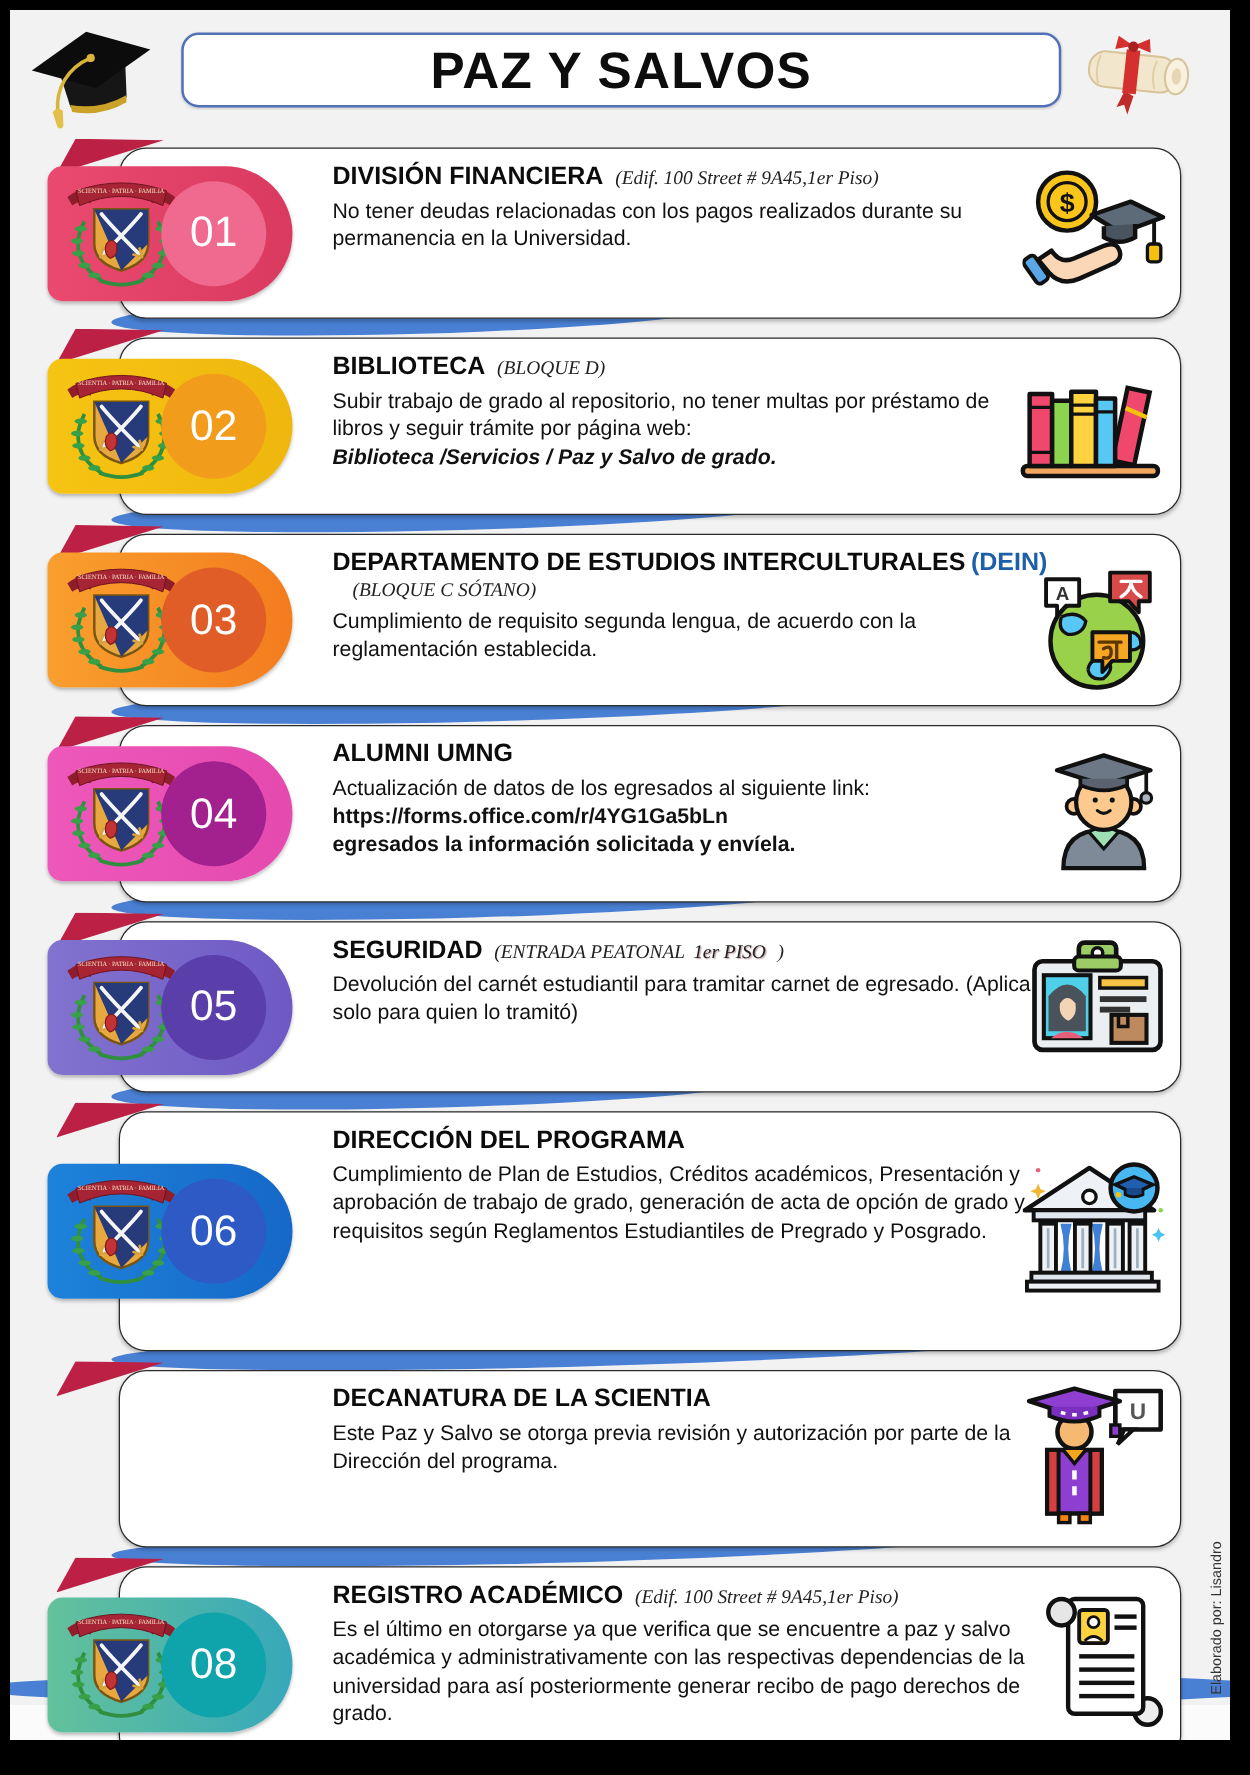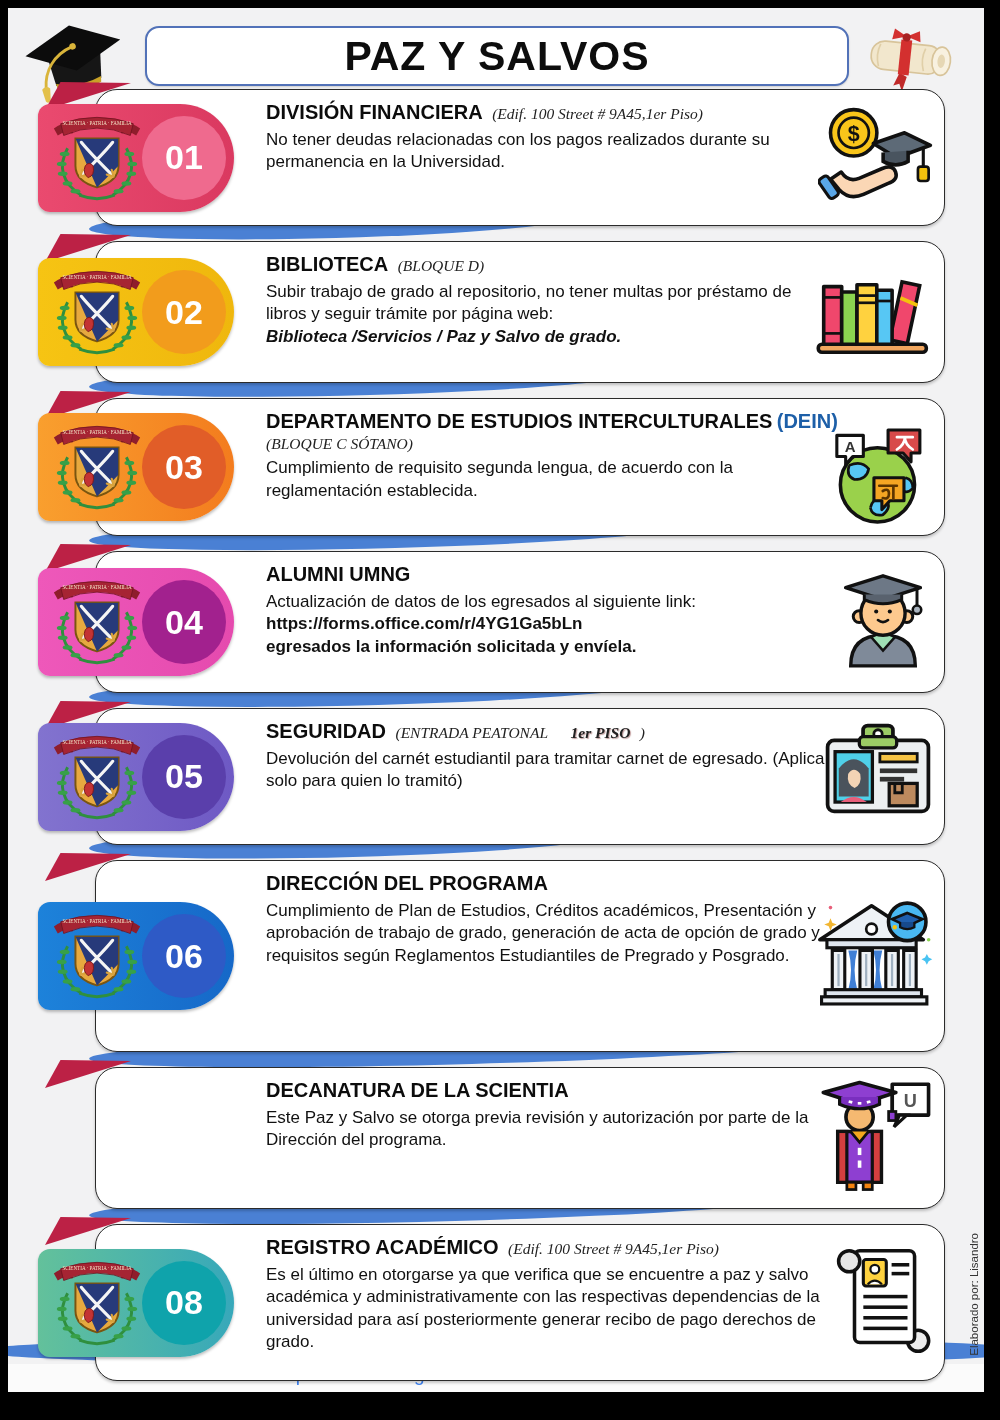--- a/index.html
+++ b/index.html
@@ -1,21 +1,21 @@
 <!DOCTYPE html>
 <html style="--accent: #4a80d4; --fold: #bc2145; --dein: #1d5fa8;"><head>
 <meta charset="utf-8">
 <style>
   html,body{margin:0;padding:0;}
   body{font-family:"Liberation Sans",sans-serif;}
   .frame{position:relative;width:1000px;height:1420px;background:#000;overflow:hidden;}
   .page{position:absolute;left:8px;top:8px;width:976px;height:1384px;background:#f2f2f3;overflow:hidden;}
 
   
-  .header{position:relative;height:81px;}
+  .header{position:relative;height:110px;}
   .title-box{position:absolute;left:137px;top:18px;width:700px;height:56px;background:#fff;
     border:2px solid #5272b8;border-radius:14px;display:flex;align-items:center;justify-content:center;
     box-shadow:0 1px 2px rgba(0,0,0,.15);}
   .title-box .t{font-size:41px;font-weight:bold;color:#0d0d0d;letter-spacing:1px;}
   .cap-img{position:absolute;left:14px;top:2px;}
   .diploma-img{position:absolute;right:26px;top:16px;}
 
   
   .rows{position:relative;padding-left:87px;padding-right:39px;}
   .row{position:relative;width:850px;margin-bottom:15px;}
@@ -30,36 +30,36 @@
   .fold{position:absolute;left:-50px;top:-7px;width:86px;height:28px;background:var(--fold,#bc2145);
     clip-path:polygon(0 100%,100% 4%,18% 0);z-index:1;}
 
   .card{position:absolute;inset:0;background:#fff;border:1.7px solid #2b2b2b;border-radius:22px;
     z-index:2;box-shadow:0 2px 3px rgba(0,0,0,.22);}
   .content{position:absolute;left:170px;top:10px;}
   .head{width:690px;line-height:1.25;}
   .head .title{font-size:20px;font-weight:bold;color:#0c0c0c;}
   .head .suffix{font-size:20px;font-weight:bold;color:var(--dein,#1d5fa8);}
   .head .subtitle{font-family:"Liberation Serif",serif;font-style:italic;font-size:15.5px;color:#222;margin-left:5px;}
-  .head .subtitle.em{font-weight:bold;text-shadow:1px 1px 1px rgba(120,40,40,.45);margin-left:18px;}
+  .head .subtitle.em{font-weight:normal;text-shadow:1px 1px 1px rgba(120,40,40,.45);margin-left:2px;}
   .body{width:560px;font-size:17px;line-height:1.31;color:#111;margin-top:4px;}
   .body .blk{display:block;font-weight:bold;}
   .body .italic{font-style:italic;}
   .body .bold{font-weight:bold;}
 
   .icon{position:absolute;right:10px;top:50%;transform:translateY(-50%);z-index:3;}
   .icon.low{top:auto;bottom:2px;transform:none;}
 
   .pill{position:absolute;left:-57px;top:50%;transform:translateY(-50%);width:196px;height:108px;
     border-radius:12px 54px 54px 12px;z-index:3;
     background:linear-gradient(90deg,var(--pill,#ccc),var(--pill2,#bbb));
     box-shadow:0 2px 3px rgba(0,0,0,.25);}
   .crest{position:absolute;left:10px;top:50%;transform:translateY(-50%);width:98px;height:98px;}
-  .numcircle{position:absolute;right:8px;top:50%;transform:translateY(-50%);width:84px;height:84px;
-    border-radius:50%;background:var(--circle,#999);color:#fff;font-size:34px;font-weight:bold;
+  .numcircle{position:absolute;right:21px;top:50%;transform:translateY(-50%);width:84px;height:84px;
+    border-radius:50%;background:var(--circle,#999);color:#fff;font-size:34px;font-weight:normal;
     display:flex;align-items:center;justify-content:center;}
 
   
   .footer-wave{position:absolute;left:-30px;bottom:26px;width:1060px;height:30px;background:var(--accent,#4a80d4);
     border-radius:50%;}
   .url-bar{position:absolute;left:0;bottom:0;width:100%;height:28px;background:#fbfbfb;
     display:flex;align-items:flex-start;justify-content:center;}
   .url-bar span{font-size:19px;color:#3b82f6;}
   .credit{position:absolute;right:4px;bottom:36px;writing-mode:vertical-rl;transform:rotate(180deg);
     font-size:11.5px;color:#333;}
@@ -224,21 +224,21 @@
     </div>
 
     <div class="row r2" style="--pill: #f99f2e; --pill2: #f37c1e; --circle: #e15d28;">
       <div class="swoosh"></div>
       <div class="fold"></div>
       <div class="card">
         <div class="content">
           <div class="head">
             <span class="title">DEPARTAMENTO DE ESTUDIOS INTERCULTURALES</span>
             <span class="suffix">(DEIN)</span>
-            <span class="subtitle" style="display:block;margin-left:0">(BLOQUE C SÓTANO)</span>
+            <span class="subtitle" style="display:block;margin-left:16px">(BLOQUE C SÓTANO)</span>
           </div>
           <div class="body">
             <span>Cumplimiento de requisito segunda lengua, de acuerdo con la reglamentación establecida.</span>
           </div>
         </div>
         <div class="icon low">
           <svg width="106" height="106" viewBox="0 0 120 120">
             <circle cx="56" cy="70" r="42" fill="#9ad14b" stroke="#111" stroke-width="4"></circle>
             <g fill="#57c7f4" stroke="#111" stroke-width="3">
               <path d="M24,48 q14,-6 22,4 q-2,12 -16,12 q-10,-4 -6,-16"></path>

